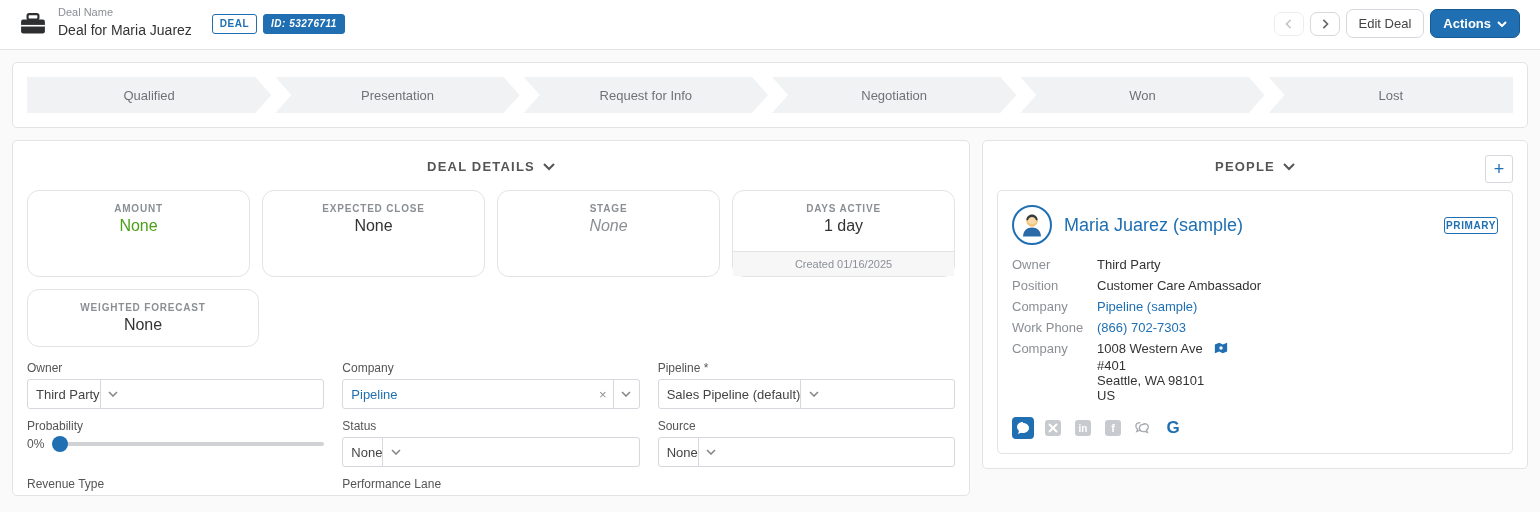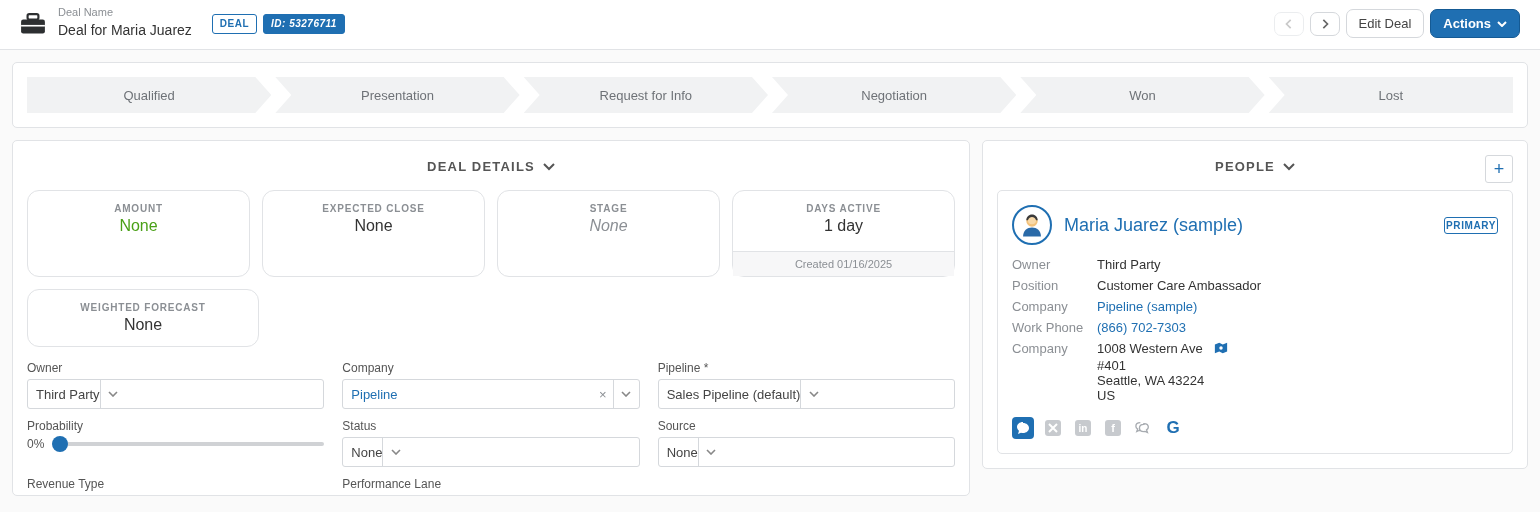--- a/index.html
+++ b/index.html
@@ -284,21 +284,21 @@
           <span class="k">Company</span>
           <span class="v">
             <span>1008 Western Ave</span>
             <span class="map-icon">
               <svg width="14" height="14" viewBox="0 0 16 16">
                   <path d="M1 4l5-2 4 2 5-2v10l-5 2-4-2-5 2z" fill="#1f6fb2"></path>
                   <circle cx="8" cy="8" r="2" fill="#fff"></circle>
                 </svg>
             </span><br>
             <span>#401</span><br>
-            <span>Seattle, WA 43224</span><br>
+            <span>Seattle, WA 98101</span><br>
             <span>US</span>
           </span>
         </div>
 
         <div class="social-row">
           <span class="social sms">
               <svg viewBox="0 0 16 16">
                 <path d="M8 2c-3.5 0-6 2.2-6 5 0 1.5.8 2.8 2 3.7L3 14l3-1.3c.6.2 1.3.3 2 .3 3.5 0 6-2.2 6-5s-2.5-5-6-5z" fill="#fff"></path>
               </svg>
             </span>

